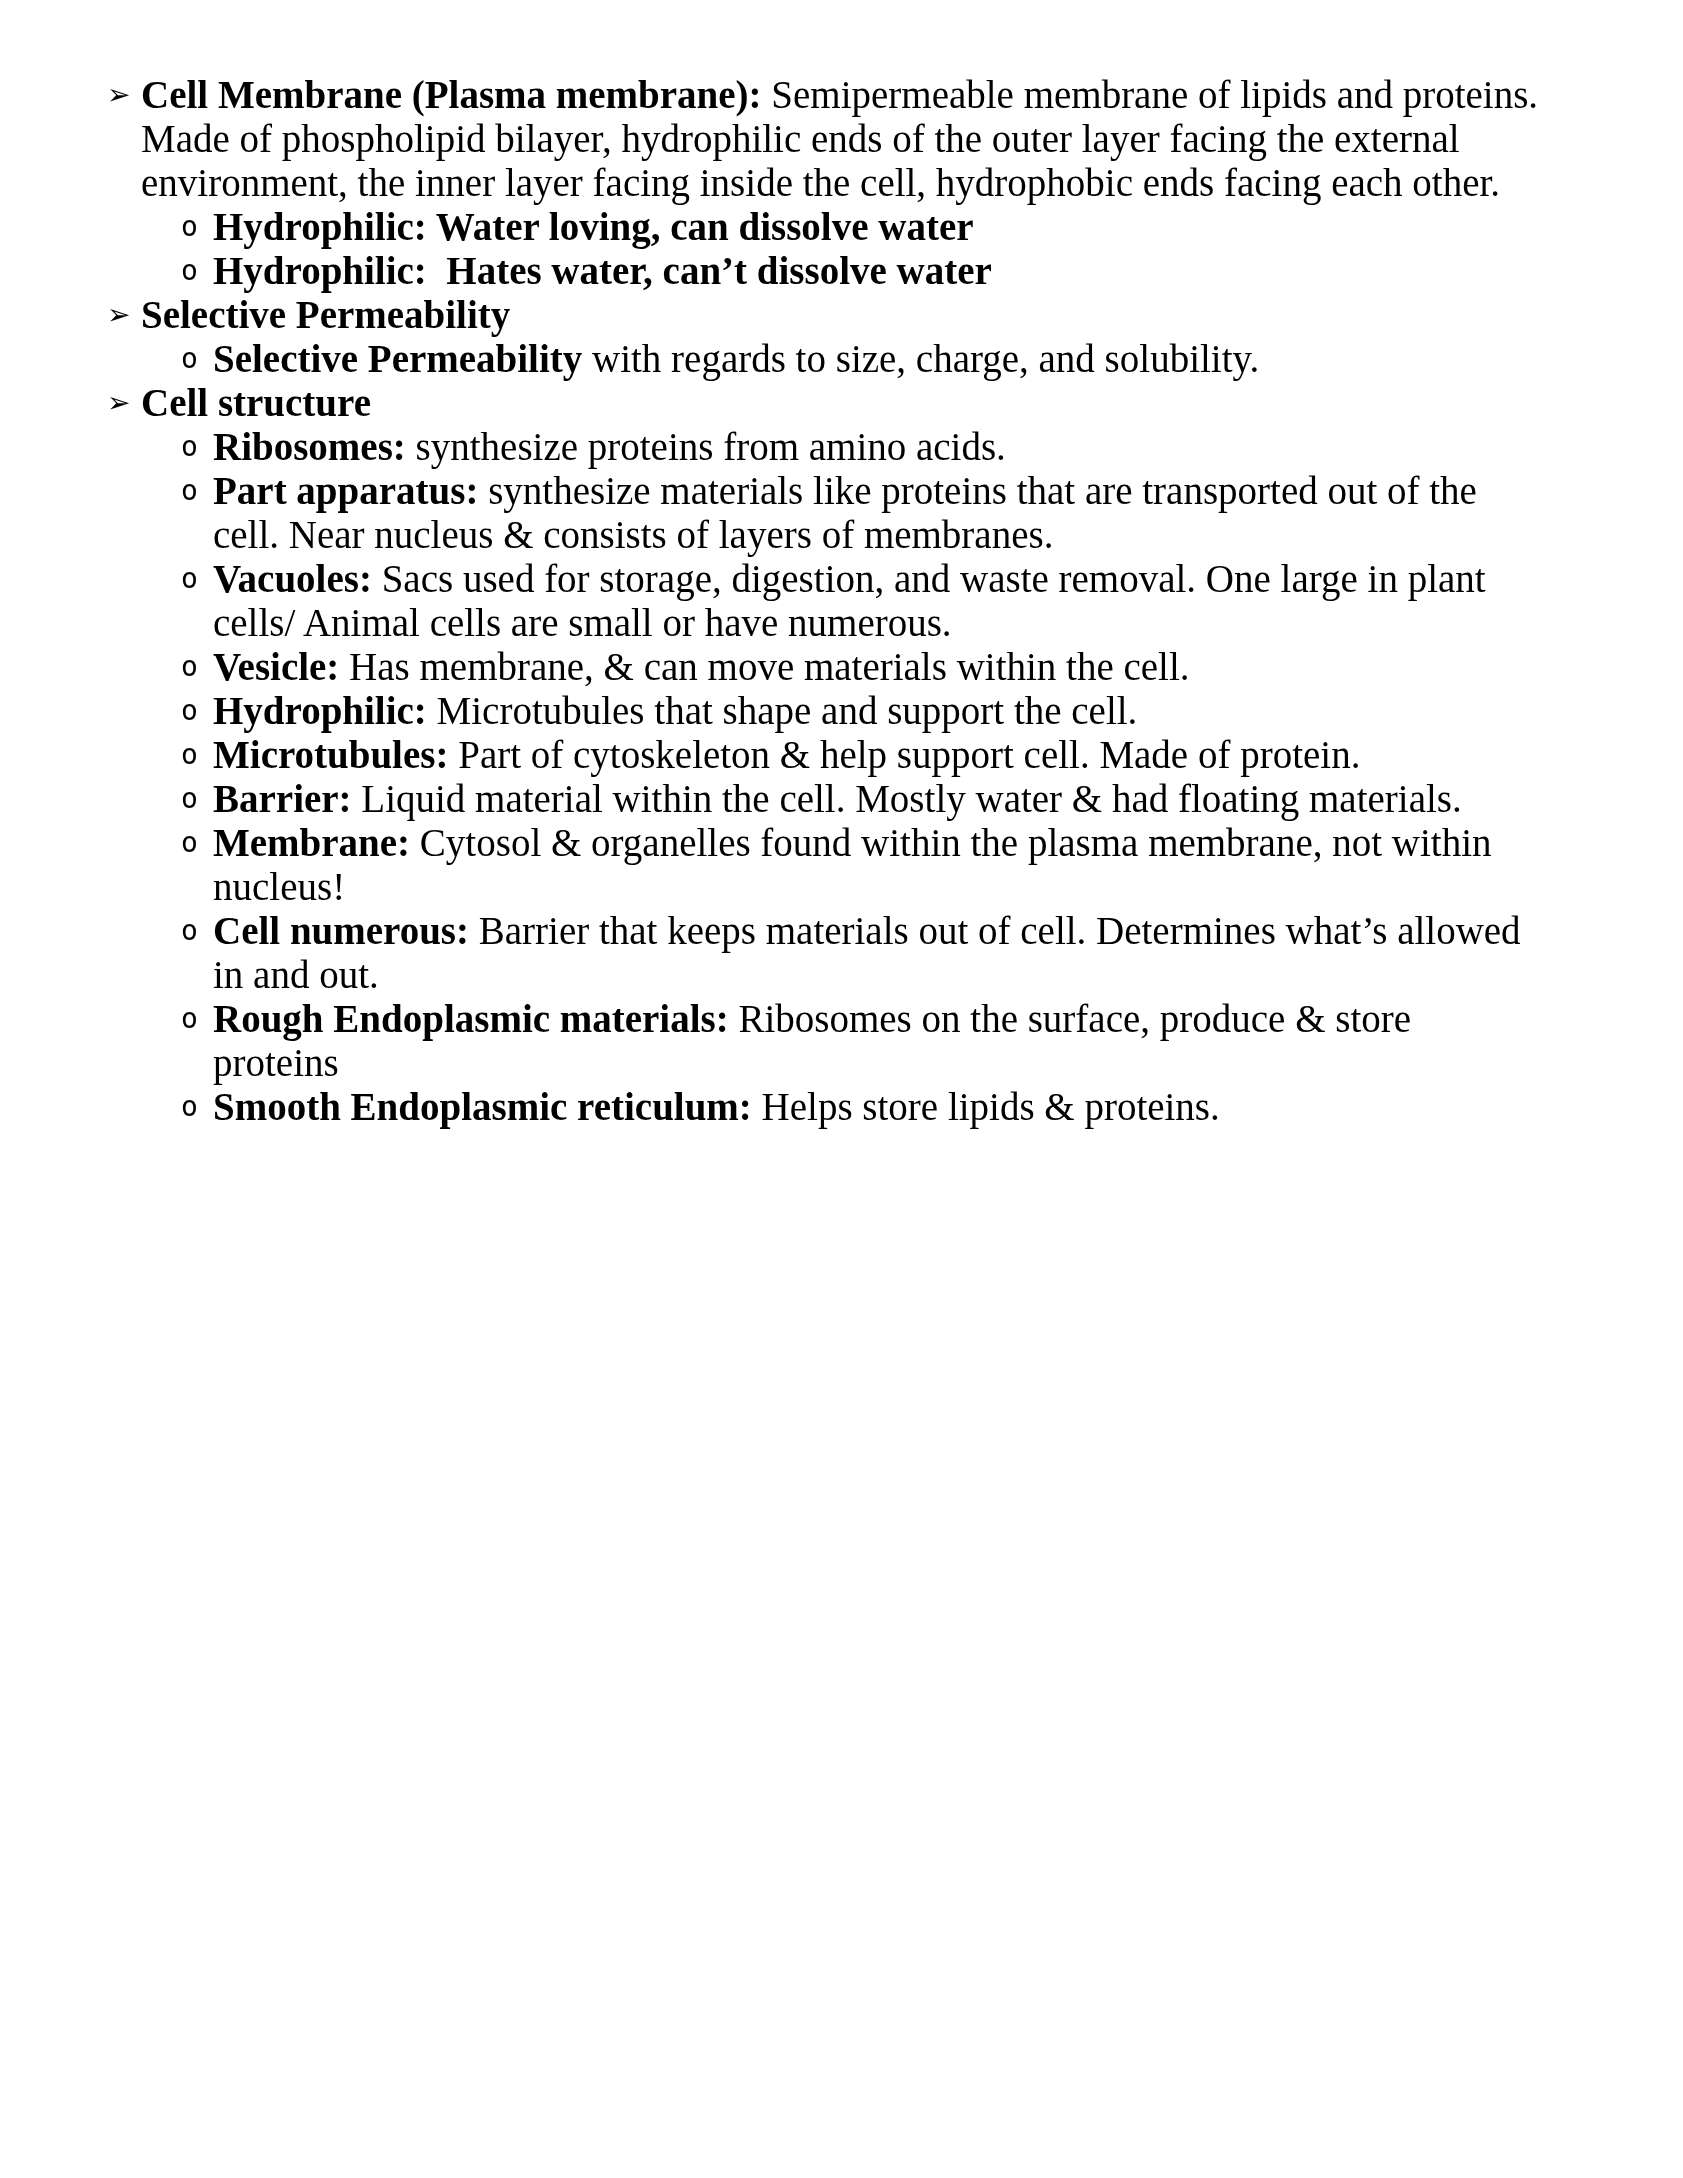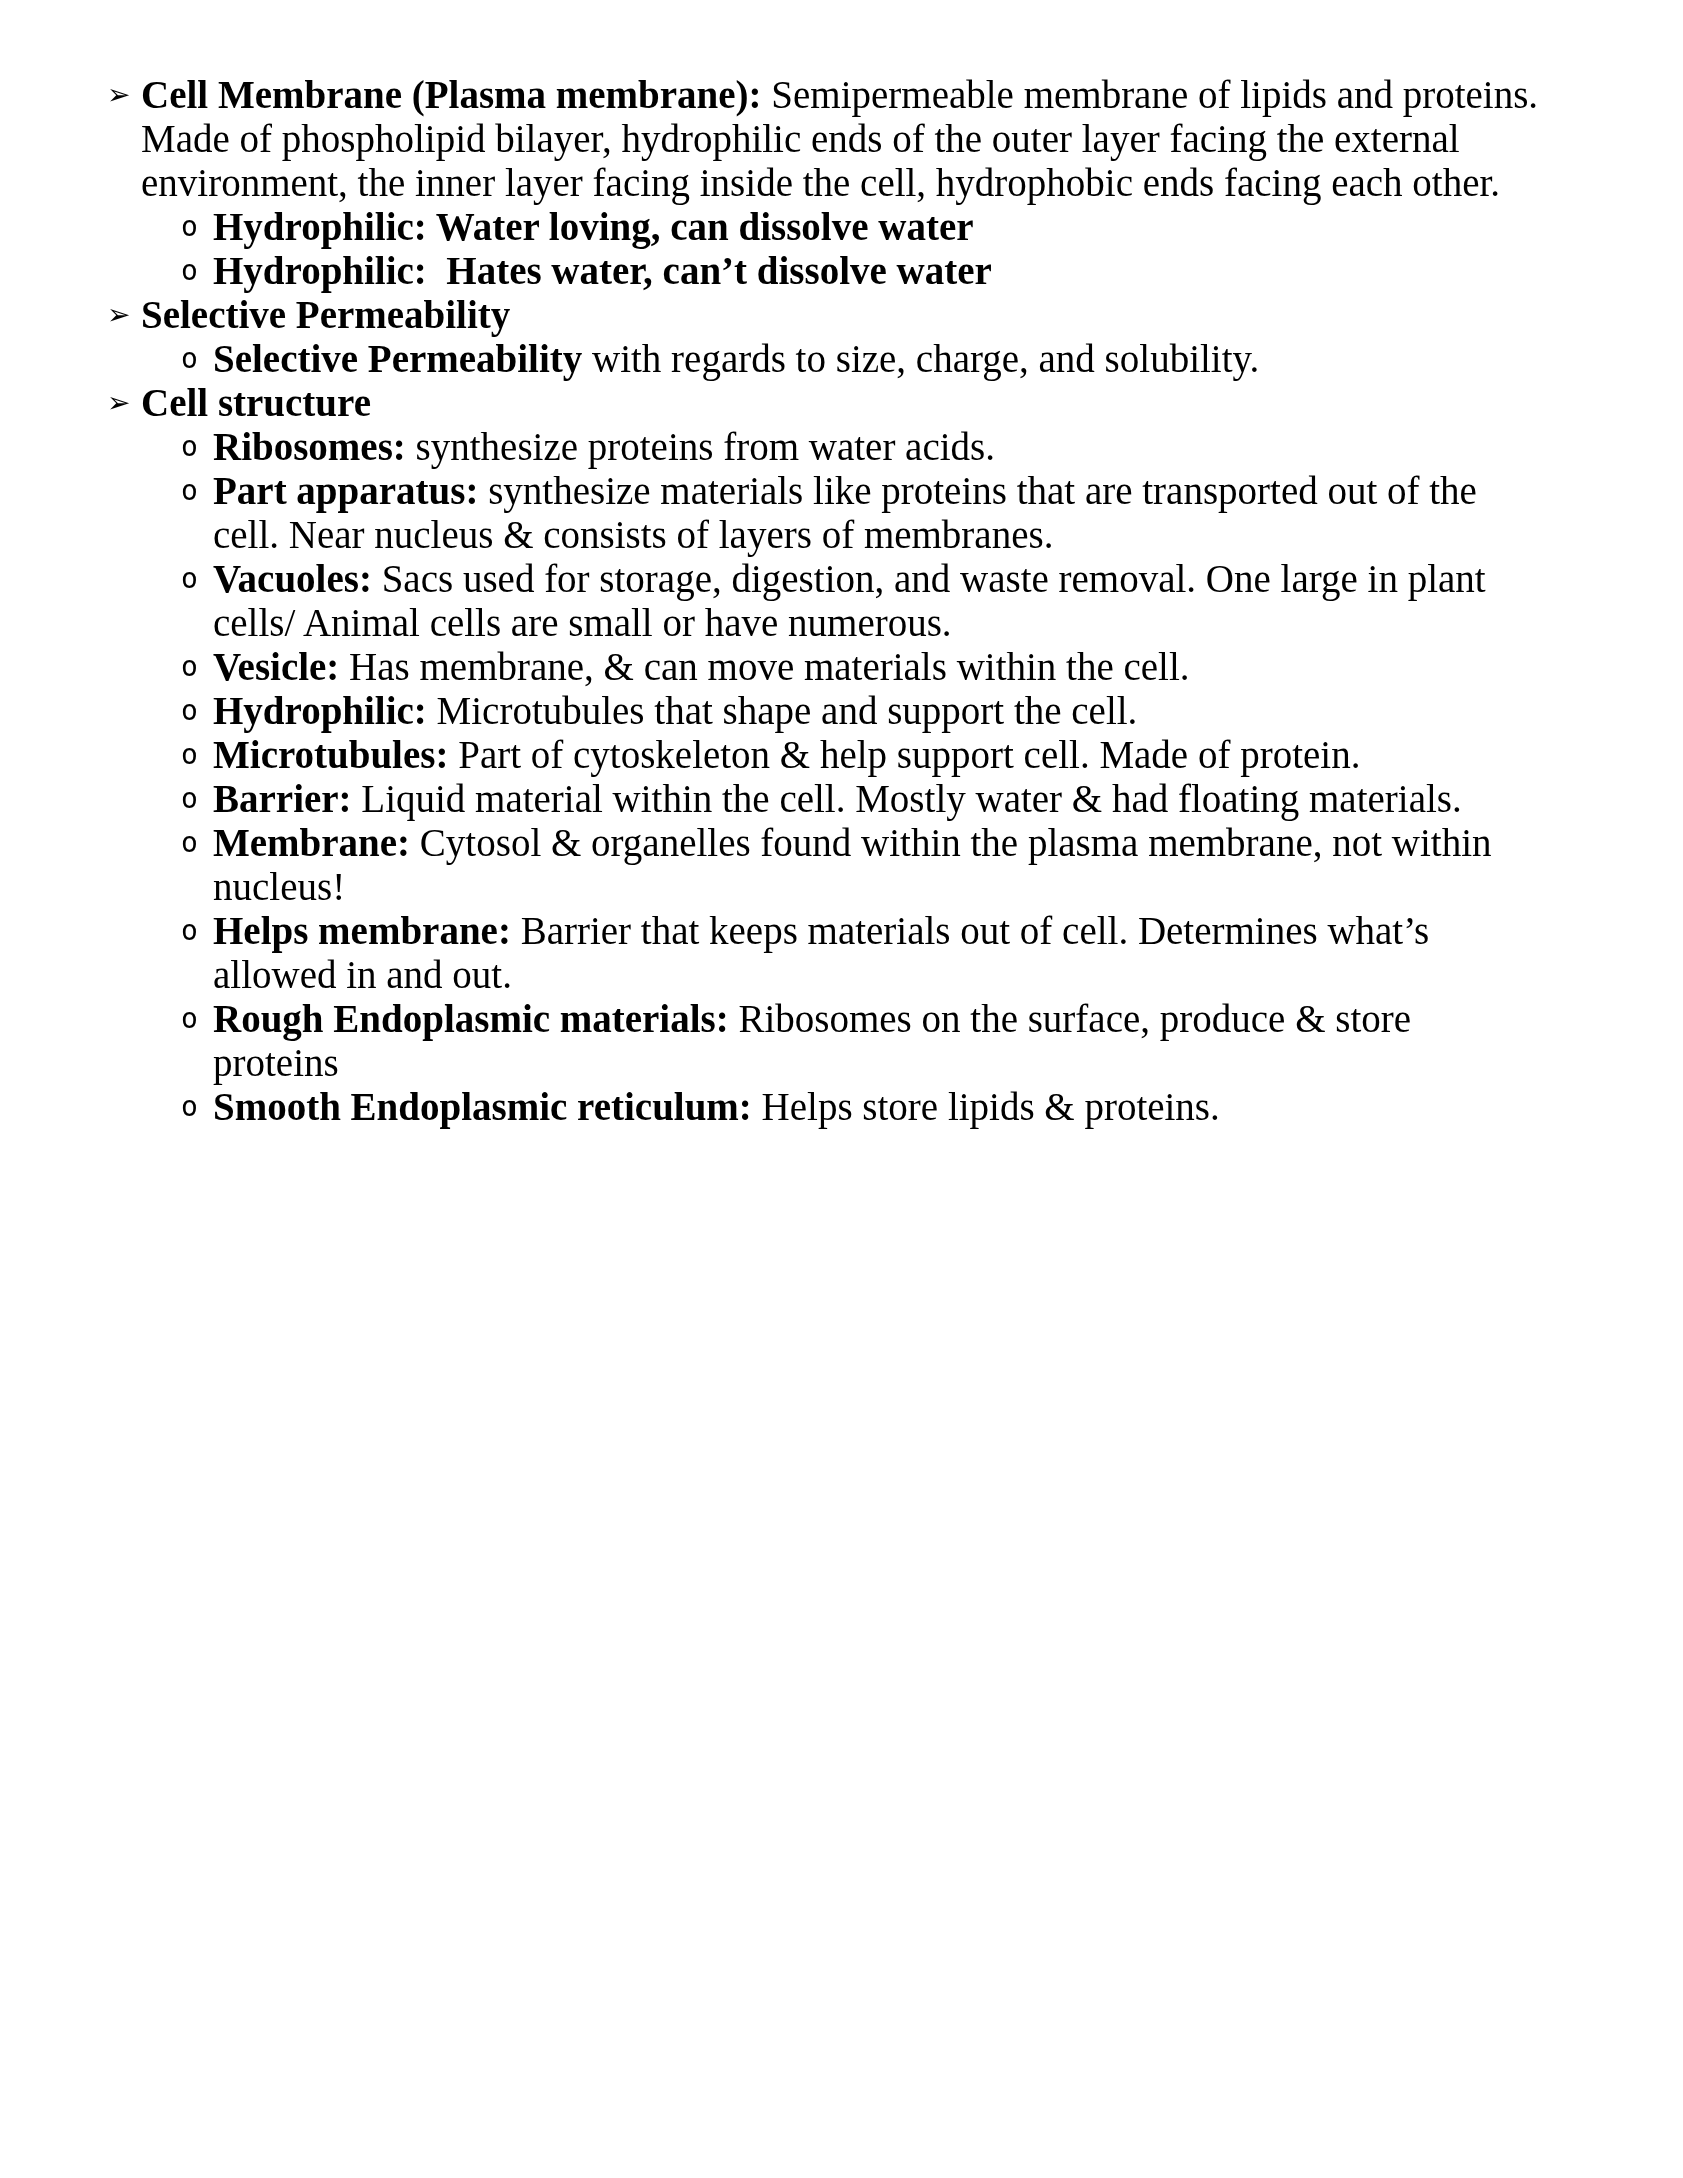--- a/index.html
+++ b/index.html
@@ -73,21 +73,21 @@
       <div class="item level2">
         <span class="bullet b2">o</span>
         <div class="content"><span class="bold">Selective Permeability</span><span> with regards to size, charge, and solubility.</span></div>
       </div>
       <div class="item level1">
         <span class="bullet b1">➢</span>
         <div class="content"><span class="bold">Cell structure</span><span></span></div>
       </div>
       <div class="item level2">
         <span class="bullet b2">o</span>
-        <div class="content"><span class="bold">Ribosomes:</span><span> synthesize proteins from water acids.</span></div>
+        <div class="content"><span class="bold">Ribosomes:</span><span> synthesize proteins from amino acids.</span></div>
       </div>
       <div class="item level2">
         <span class="bullet b2">o</span>
         <div class="content"><span class="bold">Part apparatus:</span><span> synthesize materials like proteins that are transported out of the cell. Near nucleus &amp; consists of layers of membranes.</span></div>
       </div>
       <div class="item level2">
         <span class="bullet b2">o</span>
         <div class="content"><span class="bold">Vacuoles:</span><span> Sacs used for storage, digestion, and waste removal. One large in plant cells/ Animal cells are small or have numerous.</span></div>
       </div>
       <div class="item level2">
@@ -105,21 +105,21 @@
       <div class="item level2">
         <span class="bullet b2">o</span>
         <div class="content"><span class="bold">Barrier:</span><span> Liquid material within the cell. Mostly water &amp; had floating materials.</span></div>
       </div>
       <div class="item level2">
         <span class="bullet b2">o</span>
         <div class="content"><span class="bold">Membrane:</span><span> Cytosol &amp; organelles found within the plasma membrane, not within nucleus!</span></div>
       </div>
       <div class="item level2">
         <span class="bullet b2">o</span>
-        <div class="content"><span class="bold">Helps membrane:</span><span> Barrier that keeps materials out of cell. Determines what’s allowed in and out.</span></div>
+        <div class="content"><span class="bold">Cell numerous:</span><span> Barrier that keeps materials out of cell. Determines what’s allowed in and out.</span></div>
       </div>
       <div class="item level2">
         <span class="bullet b2">o</span>
         <div class="content"><span class="bold">Rough Endoplasmic materials:</span><span> Ribosomes on the surface, produce &amp; store proteins</span></div>
       </div>
       <div class="item level2">
         <span class="bullet b2">o</span>
         <div class="content"><span class="bold">Smooth Endoplasmic reticulum:</span><span> Helps store lipids &amp; proteins.</span></div>
       </div>
     </div>

